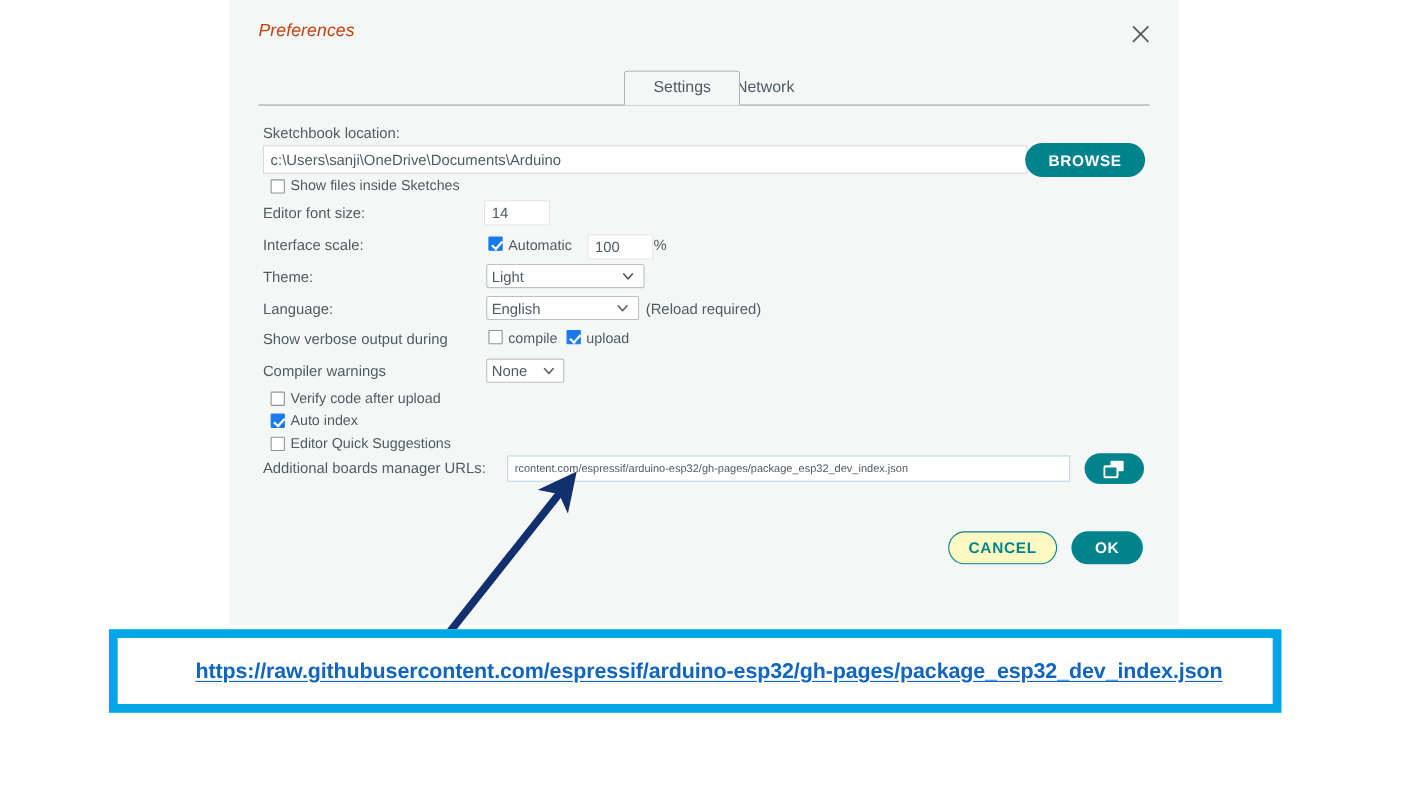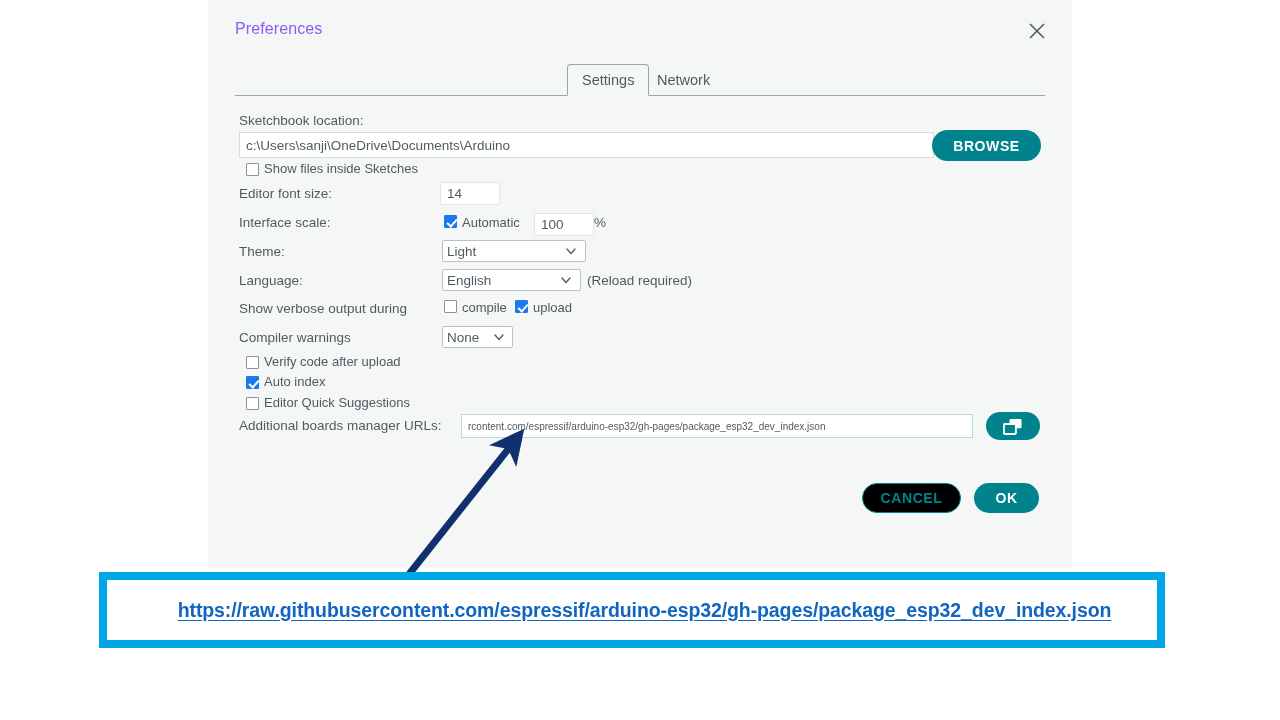--- a/index.html
+++ b/index.html
@@ -31,22 +31,23 @@
     position: absolute;
     left: 0; top: 0;
     width: 100%;
     height: 60px;
   }
   #dialog-title {
     position: absolute;
     left: 27px;
     top: 20px;
     font-size: 16px;
-    color: #8b5cf6;
+    color: #c2410c;
     letter-spacing: .1px;
+    font-style: italic;
   }
   #close-button {
     position: absolute;
     right: 24px;
     top: 20px;
     width: 22px;
     height: 22px;
     cursor: pointer;
   }
   #close-button svg { display:block; }
@@ -68,21 +69,21 @@
     background: #9aa5aa;
   }
   .tab {
     position: absolute;
     top: 0;
     height: 32px;
     line-height: 31px;
     font-size: 14.5px;
     color: #4f5b62;
     box-sizing: border-box;
-    padding: 0 14px;
+    padding: 0 26px;
     cursor: pointer;
     white-space: nowrap;
   }
   .tab.active {
     background: #f5f7f7;
     border: 1px solid #9aa5aa;
     border-bottom: 1px solid #f5f7f7;
     border-radius: 4px 4px 0 0;
     left: 332px;
     z-index: 3;
@@ -188,21 +189,21 @@
     font-family: "Liberation Sans", sans-serif;
     font-weight: bold;
     font-size: 14px;
     letter-spacing: .6px;
     cursor: pointer;
     text-align: center;
   }
   .btn-outline {
     position: absolute;
     box-sizing: border-box;
-    background: #000000;
+    background: #fef9c3;
     color: #00838c;
     border: 1.5px solid #00838c;
     border-radius: 18px;
     font-family: "Liberation Sans", sans-serif;
     font-weight: bold;
     font-size: 14px;
     letter-spacing: .6px;
     cursor: pointer;
     text-align: center;
   }

